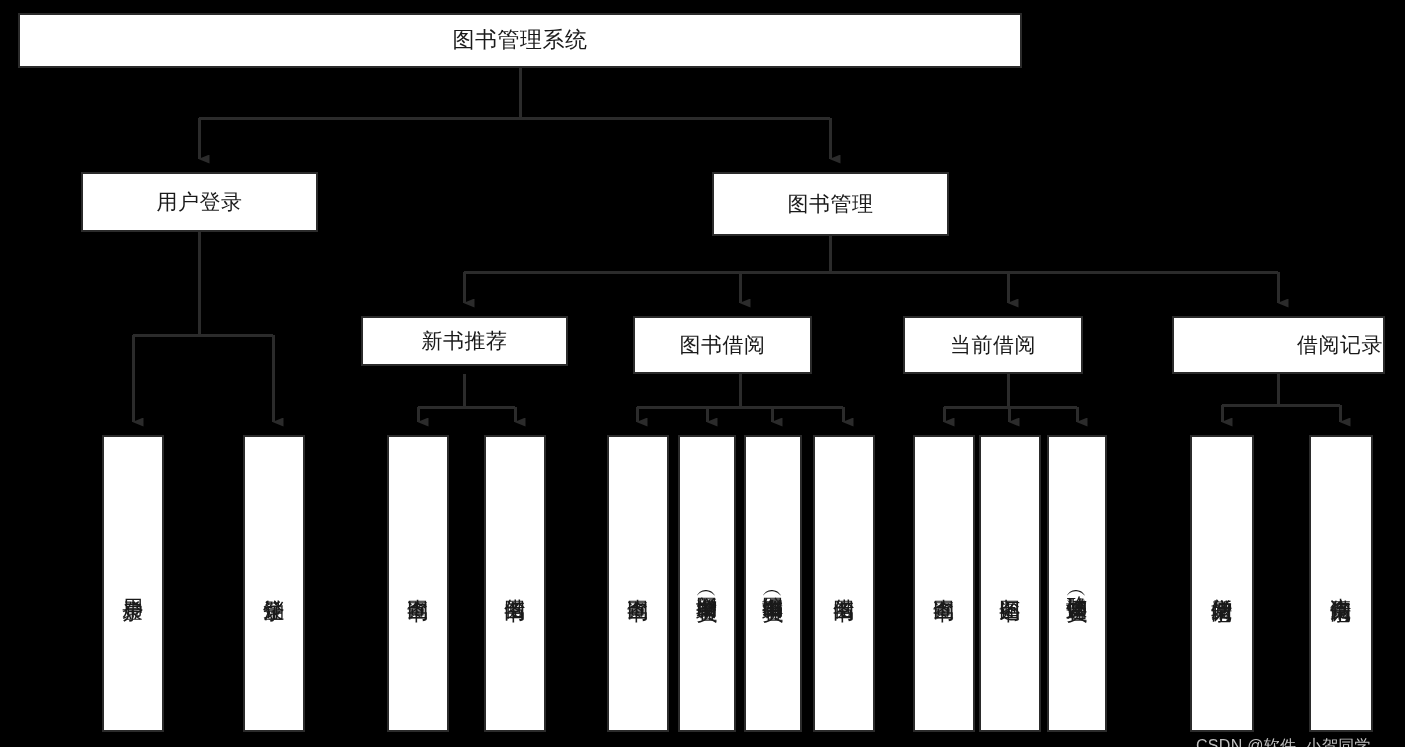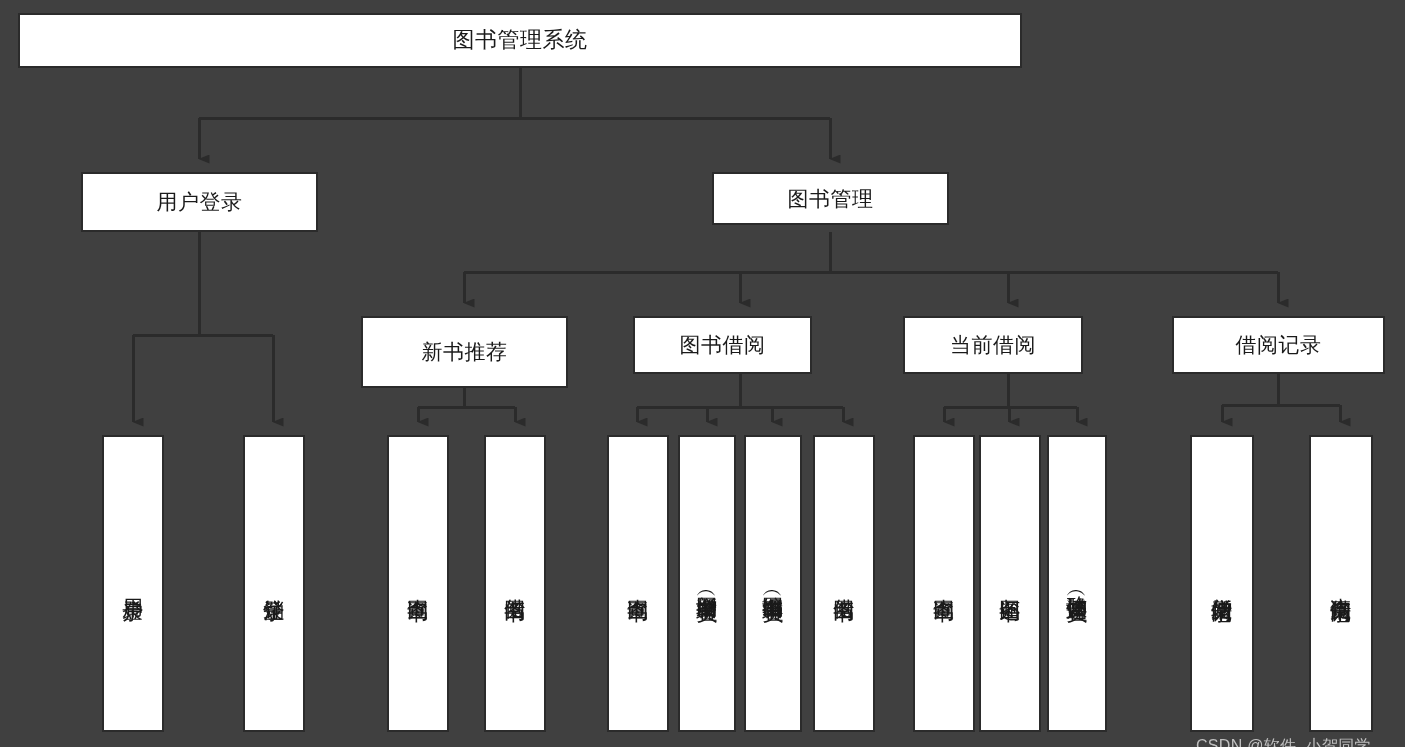--- a/index.html
+++ b/index.html
@@ -7,21 +7,21 @@
     padding: 0;
     background: #ffffff;
   }
   body {
     font-family: "Liberation Sans", "DejaVu Sans", sans-serif;
   }
   #diagram-root {
     position: relative;
     width: 1405px;
     height: 747px;
-    background: #404040;
+    background: #000000;
     overflow: hidden;
   }
   svg.diagram-canvas {
     position: absolute;
     left: 0;
     top: 0;
     width: 1405px;
     height: 747px;
   }
   .node-box {
@@ -114,33 +114,33 @@
       </g>
   </svg>
 
   <div id="nodes-layer">
       <div class="node-box node-root" style="left: 18px; top: 13px; width: 1004px; height: 55px;">
         <span class="node-label-h">图书管理系统</span>
       </div>
       <div class="node-box node-l1" style="left: 81px; top: 172px; width: 237px; height: 60px;">
         <span class="node-label-h">用户登录</span>
       </div>
-      <div class="node-box node-l1" style="left: 712px; top: 172px; width: 237px; height: 53px;">
+      <div class="node-box node-l1" style="left: 712px; top: 172px; width: 237px; height: 64px;">
         <span class="node-label-h">图书管理</span>
       </div>
-      <div class="node-box node-l2" style="left: 361px; top: 316px; width: 207px; height: 72px;">
+      <div class="node-box node-l2" style="left: 361px; top: 316px; width: 207px; height: 50px;">
         <span class="node-label-h">新书推荐</span>
       </div>
       <div class="node-box node-l2" style="left: 633px; top: 316px; width: 179px; height: 58px;">
         <span class="node-label-h">图书借阅</span>
       </div>
       <div class="node-box node-l2" style="left: 903px; top: 316px; width: 180px; height: 58px;">
         <span class="node-label-h">当前借阅</span>
       </div>
-      <div class="node-box node-l2" style="left: 1172px; top: 316px; width: 213px; height: 58px;">
+      <div class="node-box node-l2" style="left: 1172px; top: 316px; width: 213px; height: 58px; justify-content: flex-end;">
         <span class="node-label-h">借阅记录</span>
       </div>
       <div class="node-box node-leaf" style="left: 102px; top: 435px; width: 62px; height: 297px;">
         <span class="node-label-v">用户登录</span>
       </div>
       <div class="node-box node-leaf" style="left: 243px; top: 435px; width: 62px; height: 297px;">
         <span class="node-label-v">注销登录</span>
       </div>
       <div class="node-box node-leaf" style="left: 387px; top: 435px; width: 62px; height: 297px;">
         <span class="node-label-v">查询图书</span>

